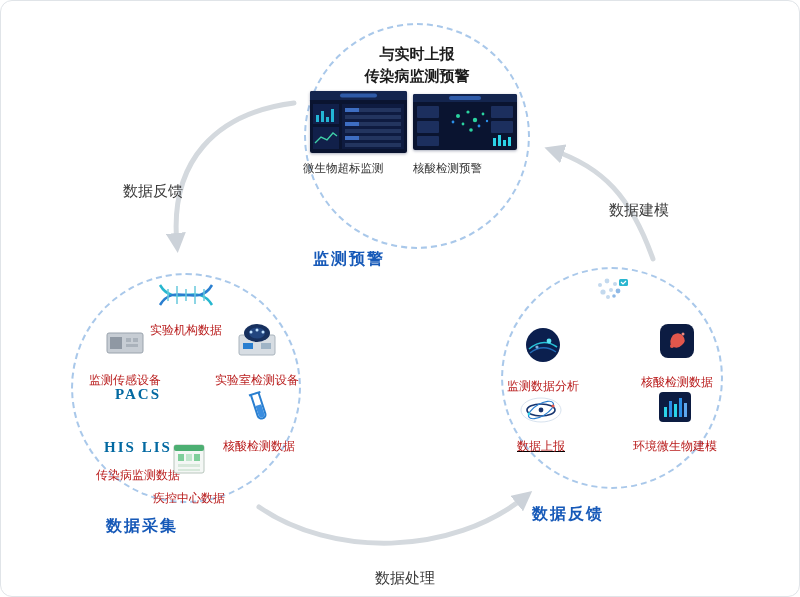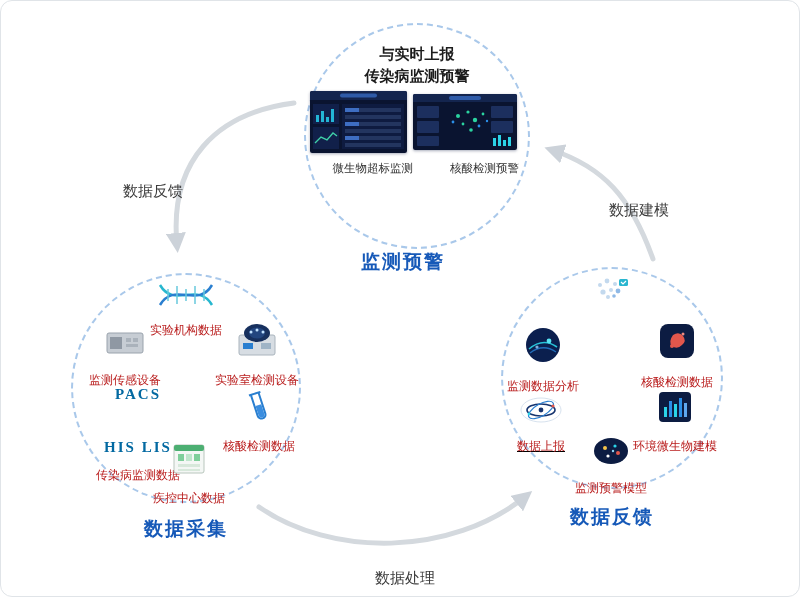--- a/index.html
+++ b/index.html
@@ -26,27 +26,27 @@
   .circle.right  { left: 500px; top: 266px; width: 222px; height: 222px; }
 
   .node-title {
     position: absolute; text-align: center;
     font-size: 15px; font-weight: bold; color: #1c1c1c; line-height: 1.45;
   }
 
   .screen { position: absolute; border-radius: 2px; overflow: hidden; box-shadow: 0 1px 3px rgba(10,20,60,.35); }
 
   .caption {
-    position: absolute; text-align: right;
+    position: absolute; text-align: left;
     font-size: 11.5px; color: #333; 
   }
 
   .section-label {
-    position: absolute; text-align: center;
-    font-size: 19px; font-weight: bold; color: #1659b8;
+    position: absolute; text-align: left;
+    font-size: 16px; font-weight: bold; color: #1659b8;
     letter-spacing: 2px;
   }
 
   .item { position: absolute; text-align: center; }
   .item .icon { display: inline-block; line-height: 0; }
   .item .lbl { display: block; margin-top: 11px; font-size: 12px; color: #b91c1c; white-space: nowrap; }
 
   .watermark {
     font-weight: bold; color: #0369a1; letter-spacing: 2px;
     font-size: 15px; line-height: 1.2; font-family: "Liberation Serif", serif;
@@ -310,29 +310,16 @@
         <rect x="6" y="16" width="3" height="10" fill="#2bd4e8"></rect>
         <rect x="11" y="10" width="3" height="16" fill="#2b8fe8"></rect>
         <rect x="16" y="13" width="3" height="13" fill="#2bd4e8"></rect>
         <rect x="21" y="7" width="3" height="19" fill="#2b8fe8"></rect>
         <rect x="26" y="12" width="3" height="14" fill="#5fa8f0"></rect>
       </svg>
     </span>
     <span class="lbl">环境微生物建模</span>
   </div>
 
-  <div class="item" style="left:560px; top:436px; width:100px;">
-    <span class="icon">
-      <svg width="36" height="28" viewBox="0 0 36 28">
-        <ellipse cx="18" cy="14" rx="17" ry="13" fill="#0c1c42"></ellipse>
-        <circle cx="12" cy="11" r="2" fill="#f5c54a"></circle>
-        <circle cx="22" cy="9" r="1.6" fill="#2bd4e8"></circle>
-        <circle cx="25" cy="16" r="2" fill="#e2574c"></circle>
-        <circle cx="15" cy="19" r="1.6" fill="#ffffff"></circle>
-        <circle cx="20" cy="14" r="1.2" fill="#8fd6f5"></circle>
-      </svg>
-    </span>
-    <span class="lbl">监测预警模型</span>
-  </div>
 
   <div class="section-label" style="left:531px; top:503px; width:160px;">数据反馈</div>
 
 </div>
 
 </body></html>

